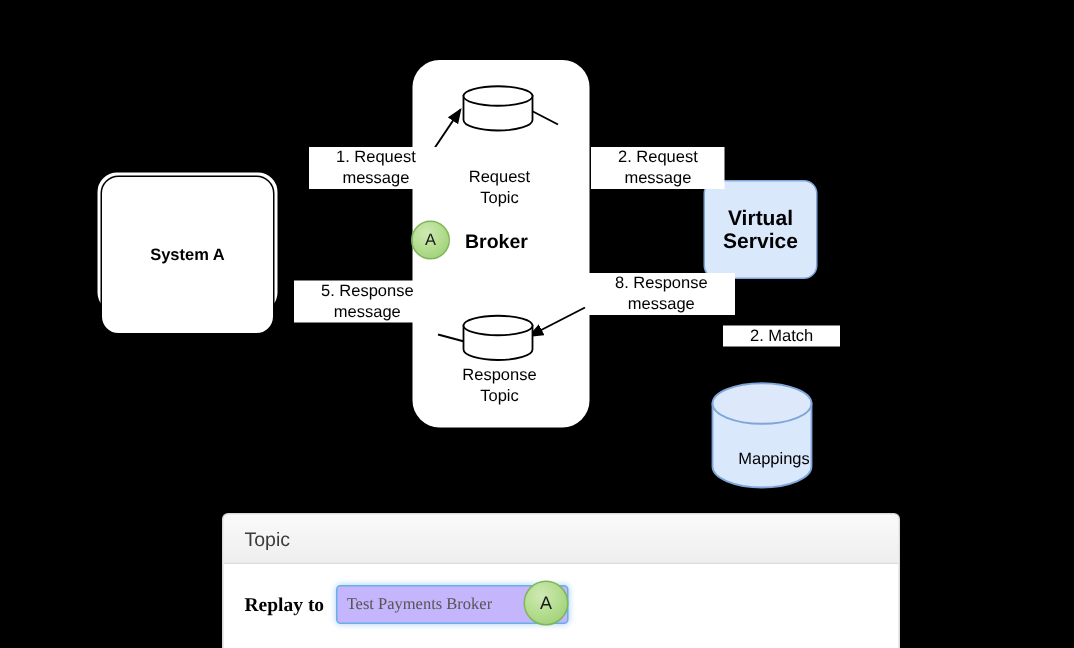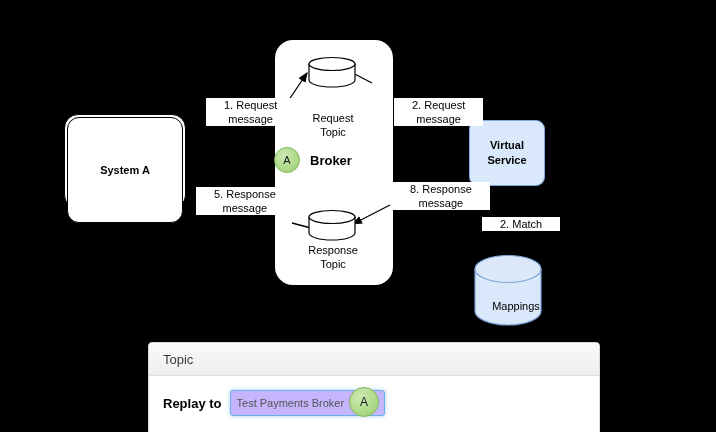--- a/index.html
+++ b/index.html
@@ -34,21 +34,21 @@
 
   
   .cyl{position:absolute;}
   .cyl svg{display:block;overflow:visible;}
   .topic-cap{font-size:11px;color:#000;text-align:center;line-height:14px;}
 
   
   .vservice{left:469px;top:120px;width:76px;height:66px;
      background:#d9e8fb;border:1px solid #7ea6d9;border-radius:9px;box-sizing:border-box;
      display:flex;align-items:center;justify-content:center;text-align:center;}
-  .vservice-label{font-size:11px;font-weight:bold;color:#000;line-height:15px;}
+  .vservice-label{font-size:14px;font-weight:bold;color:#000;line-height:15px;}
 
   
   .mappings-wrap{left:474px;top:254px;}
   .mappings-label{position:absolute;left:474px;top:300px;width:84px;text-align:center;
      font-size:11px;color:#000;}
 
   
   .edge-label{background:#ffffff;color:#000;font-size:11px;line-height:14px;
      text-align:center;padding:0 18px;white-space:nowrap;}
   .lbl1{left:206px;top:98px;}
@@ -57,21 +57,21 @@
   .lbl4{left:392px;top:182px;}
   .lbl3{left:482px;top:217px;}
 
   
   .panel{left:148px;top:342px;width:452px;height:95px;background:#ffffff;
      border:1px solid #d8d8d8;border-radius:4px;box-sizing:border-box;
      box-shadow:0 1px 2px rgba(0,0,0,.18);overflow:hidden;}
   .panel-head{height:32px;background:linear-gradient(#fafafa,#eeeeee);
      border-bottom:1px solid #dcdcdc;display:flex;align-items:center;padding-left:14px;}
   .panel-head-title{font-size:13px;color:#3b3b3b;}
-  .panel-body{display:flex;align-items:center;padding:14px 0 0 14px;}
+  .panel-body{display:flex;align-items:center;padding:14px 0 0 14px;font-family:Liberation Serif, serif;}
   .field-label{font-size:13px;font-weight:bold;color:#000;margin-right:8px;}
   .select-box{width:155px;height:26px;background:#c4b5fd;
      border:1px solid #66afe9;border-radius:3px;box-sizing:border-box;
      box-shadow:0 0 4px rgba(102,175,233,.6);
      display:flex;align-items:center;padding:0 6px;position:relative;}
   .select-value{font-size:11px;color:#555;white-space:nowrap;overflow:hidden;}
   .caret{position:absolute;right:6px;top:9px;width:0;height:0;
      border-left:4px solid transparent;border-right:4px solid transparent;
      border-top:5px solid #333;}
 </style>

